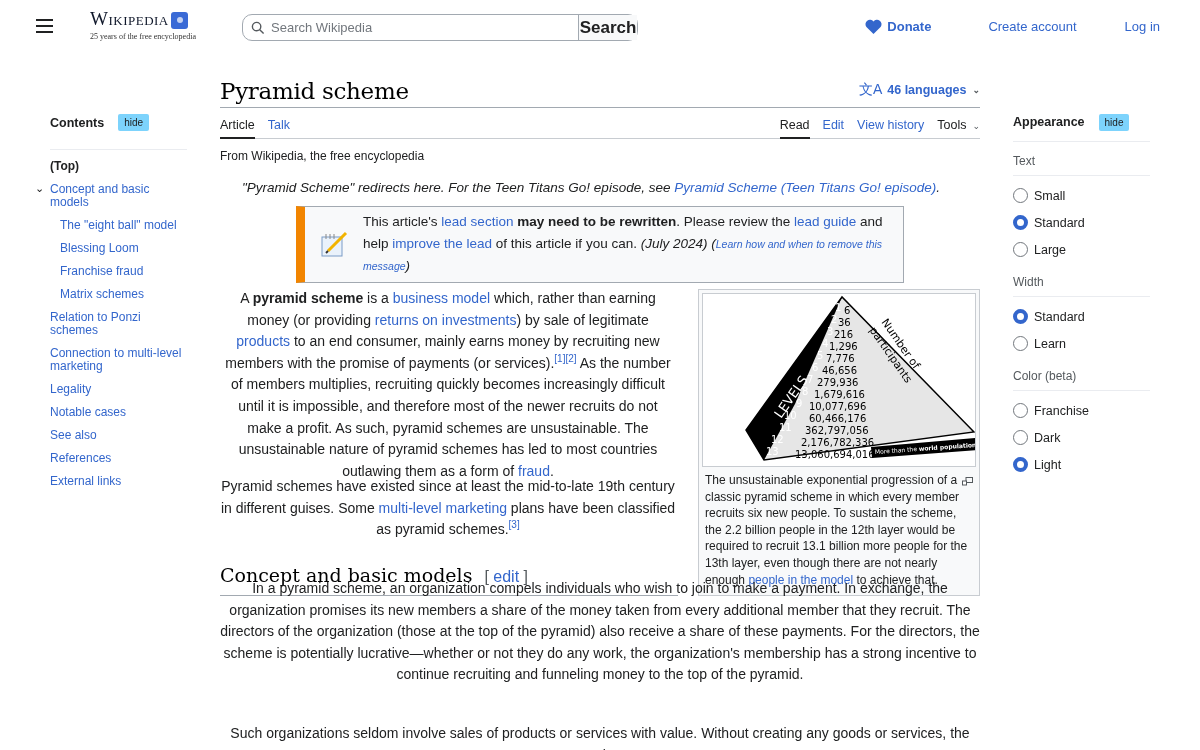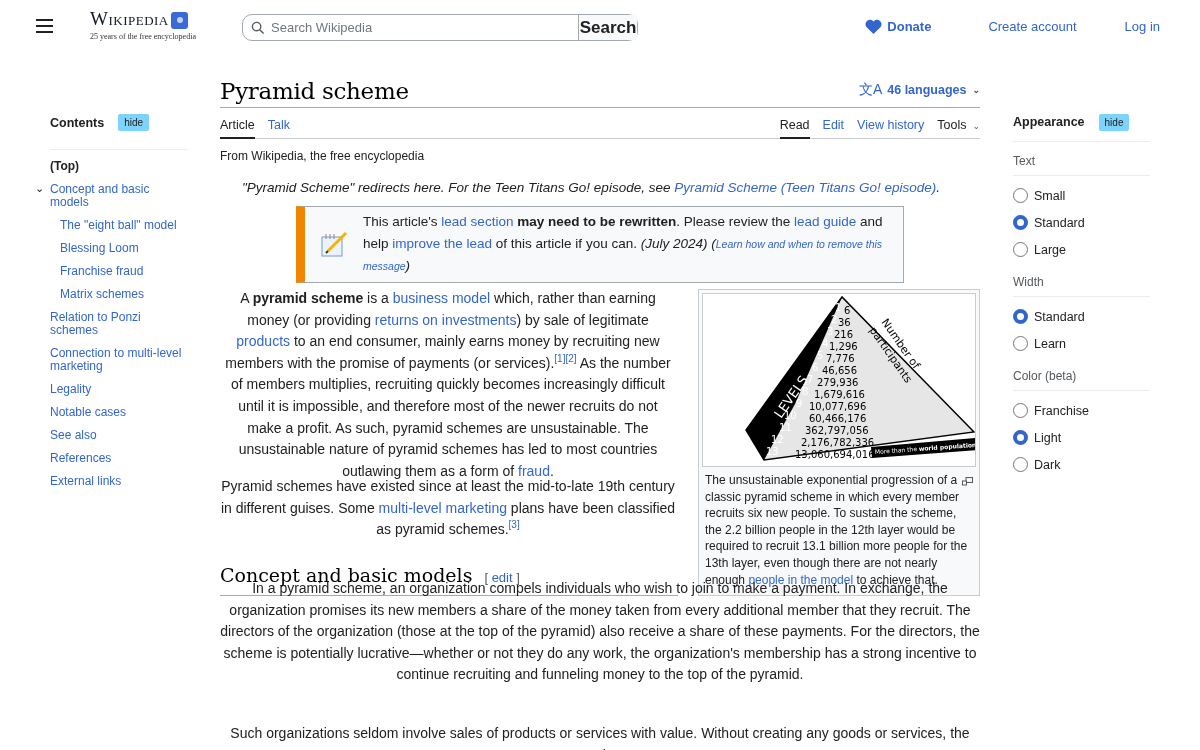--- a/index.html
+++ b/index.html
@@ -64,21 +64,21 @@
   .lead2 { position: absolute; top: 404px; left: 0; width: 456px; }
   sup { font-size: 10px; color: #3366cc; vertical-align: 6px; line-height: 0; }
 
   .figure { position: absolute; top: 217px; left: 478px; width: 282px; height: 307px; border: 1px solid #c8ccd1; background: #f8f9fa; padding: 3px; }
   .figure-img { width: 274px; height: 174px; background: #fff; border: 1px solid #c8ccd1; position: relative; overflow: hidden; }
   .figure-caption { font-size: 12px; line-height: 16.6px; padding: 5px 4px 0 3px; position: relative; }
   .magnify { position: absolute; right: 3px; top: 7px; cursor: pointer; }
 
   .section-h { position: absolute; top: 492px; left: 0; width: 458px; border-bottom: 1px solid #a2a9b1; height: 32px; display: flex; align-items: baseline; }
   .section-title { font-family: "DejaVu Serif", serif; font-size: 19px; font-weight: normal; color: #000; }
-  .editsec { font-size: 13px; color: #54595d; margin-left: 12px; }
+  .editsec { font-size: 16px; color: #54595d; margin-left: 12px; }
   .concept1 { position: absolute; top: 506px; left: 0; width: 760px; }
   .concept2 { position: absolute; top: 651px; left: 0; width: 760px; }
 
   
   .appearance { position: absolute; left: 1013px; top: 112px; width: 137px; }
   .app-head { display: flex; align-items: center; border-bottom: 1px solid #eaecf0; height: 30px; padding-bottom: 9px; }
   .app-title { font-weight: bold; font-size: 12.5px; }
   .app-group-label { font-size: 12px; color: #54595d; padding-top: 12px; padding-bottom: 7px; border-bottom: 1px solid #eaecf0; }
   .radio-row { display: flex; align-items: center; height: 27px; font-size: 12.5px; cursor: pointer; }
   .radio { width: 15px; height: 15px; border: 1px solid #72777d; border-radius: 50%; margin-right: 6px; box-sizing: border-box; }
@@ -285,21 +285,21 @@
         <span>Learn</span>
       </div>
   </div>
   <div class="app-group-label">Color (beta)</div>
   <div class="rg">
     <div class="radio-row">
         <span class="radio"></span>
         <span>Franchise</span>
       </div>
     <div class="radio-row">
+        <span class="radio"></span>
+        <span>Dark</span>
+      </div>
+    <div class="radio-row">
         <span class="radio on"></span>
         <span>Light</span>
       </div>
-    <div class="radio-row">
-        <span class="radio"></span>
-        <span>Dark</span>
-      </div>
   </div>
 </div>
 
 </body></html>

